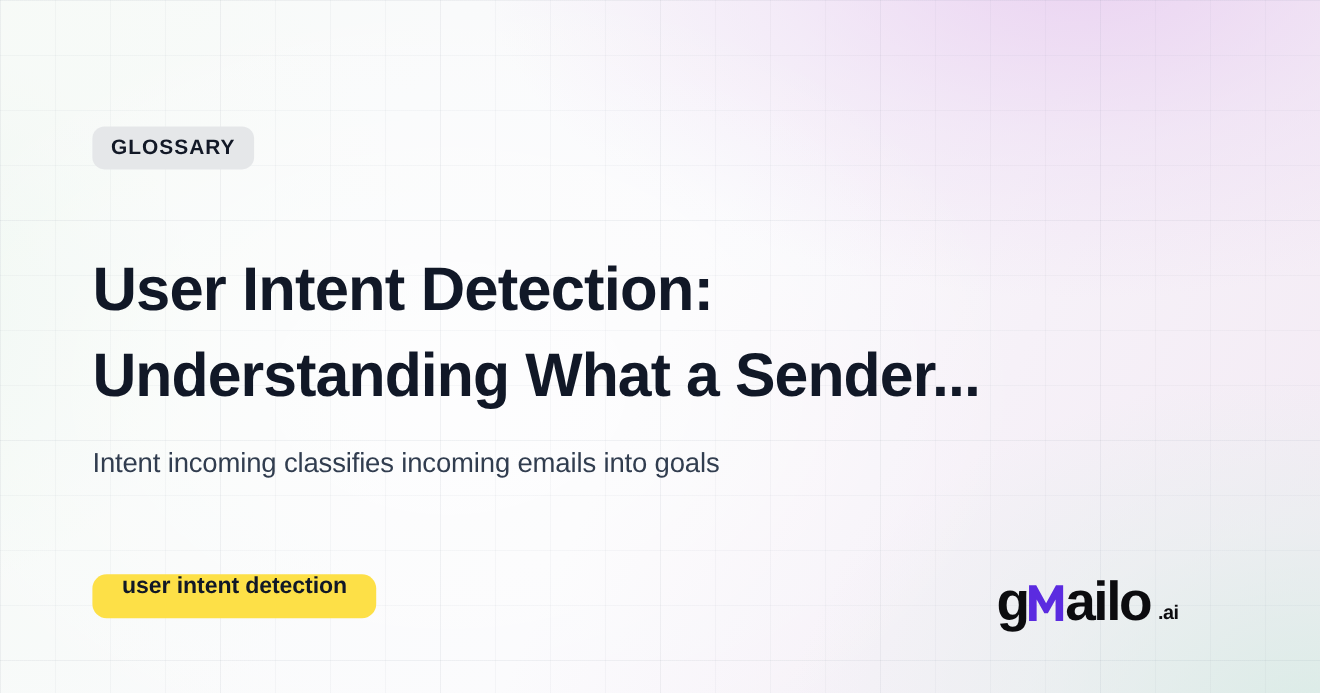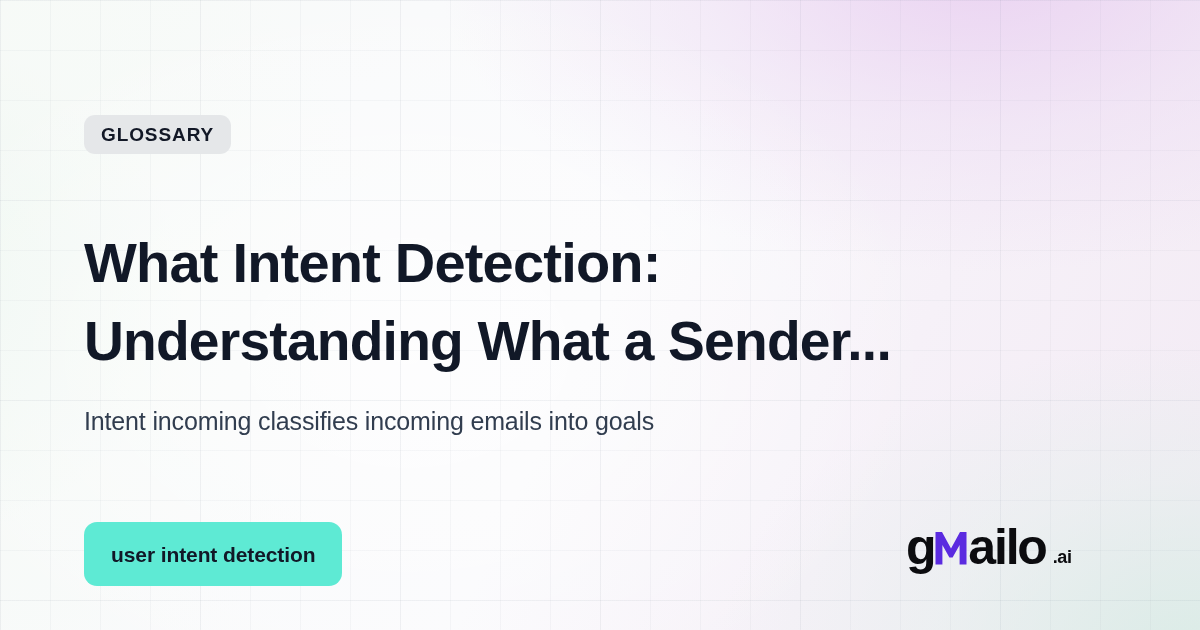--- a/index.html
+++ b/index.html
@@ -143,26 +143,26 @@
   }
   .subhead .line {
     display: block;
     white-space: nowrap;
   }
 
   .tag-pill {
     position: absolute;
     left: 84px;
     top: 522px;
-    height: 64px;
-    display: flex;
-    align-items: center;
+    height: 40px;
+    display: flex;
+    align-items: flex-start;
     padding: 0 27px;
     border-radius: 13px;
-    background: #5eead4;
+    background: #fde047;
     box-sizing: border-box;
   }
   .tag-pill .tag-text {
     font-size: 21px;
     font-weight: 700;
     color: #111827;
     line-height: 1;
     white-space: nowrap;
     letter-spacing: -0.1px;
   }
@@ -225,21 +225,21 @@
   <div class="bg-layer bg-grid"></div>
   <div class="bg-layer bg-grid-major"></div>
 
   <div class="content">
 
     <div class="eyebrow-pill">
       <span class="eyebrow-text">GLOSSARY</span>
     </div>
 
     <h1 class="headline">
-      <span class="line line-1">What Intent Detection:</span>
+      <span class="line line-1">User Intent Detection:</span>
       <span class="line line-2">Understanding What a Sender...</span>
     </h1>
 
     <p class="subhead">
       <span class="line">Intent incoming classifies incoming emails into goals</span>
     </p>
 
     <div class="tag-pill">
       <span class="tag-text">user intent detection</span>
     </div>

